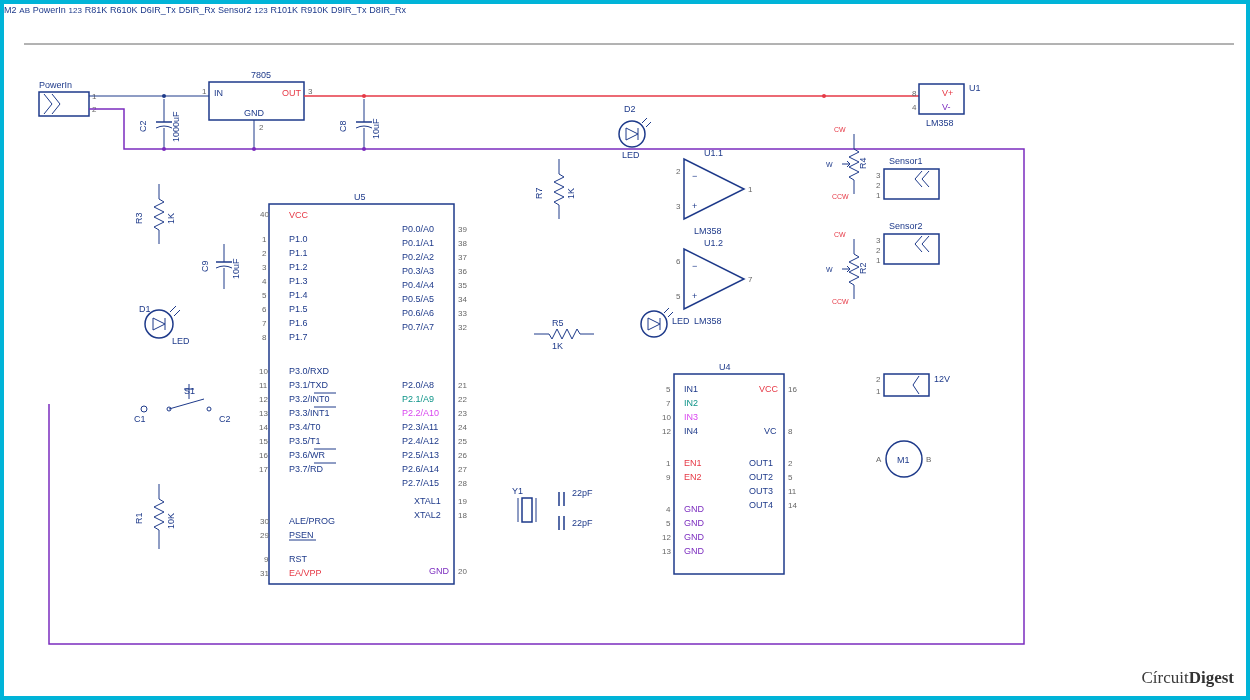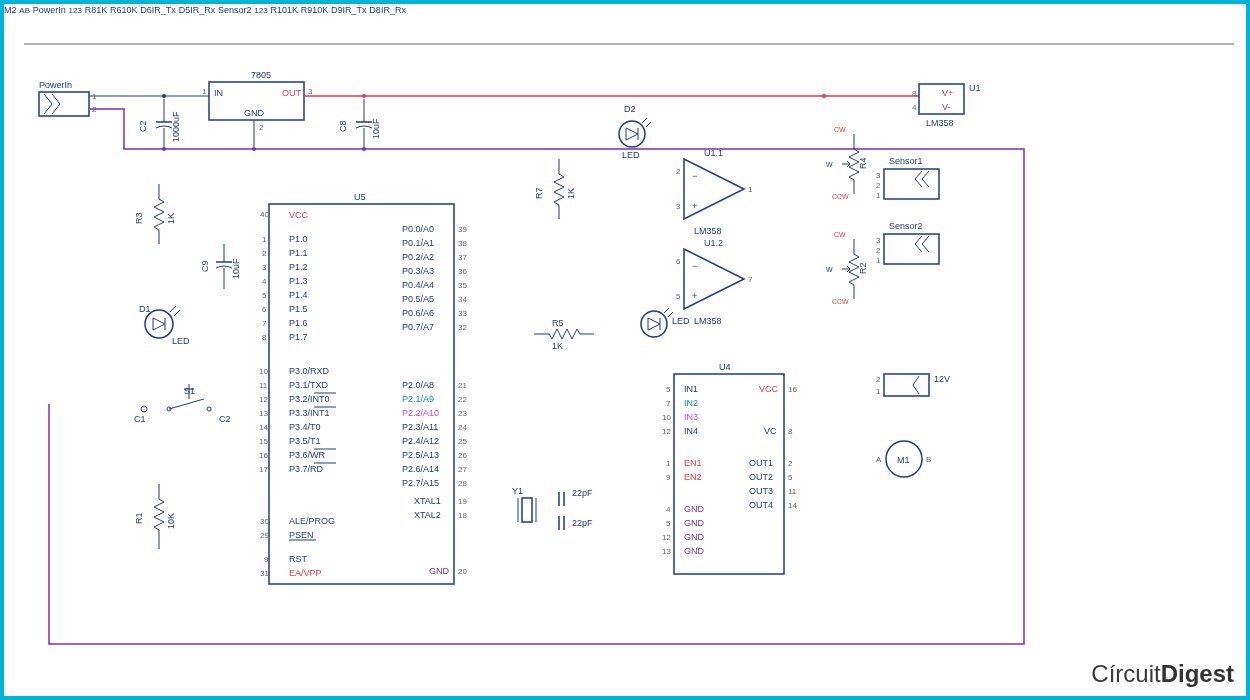--- a/index.html
+++ b/index.html
@@ -1,18 +1,18 @@
 <!DOCTYPE html>
 <html><head>
 <meta charset="utf-8">
 <style>
   body{margin:0;background:#fff;font-family:Arial,sans-serif;font-size:10px;color:#1e3a8a;}
   .frame{width:1250px;height:700px;border:4px solid #00b4d8;box-sizing:border-box;position:relative;background:#fff;}
   svg{position:absolute;top:0;left:0;}
-  .logo{position:absolute;bottom:8px;right:12px;font-size:24px;color:#5a5a5a;font-family:Liberation Sans, sans-serif;}
+  .logo{position:absolute;bottom:8px;right:12px;font-size:17px;color:#5a5a5a;font-family:Liberation Serif, serif;}
   .logo b{color:#333;}
   text{font-family:Arial;font-size:9px;}
   .red{stroke:#e63946;fill:none;}
   .purple{stroke:#7b2cbf;fill:none;}
   .navy{stroke:#1e3a8a;fill:none;}
   .teal{stroke:#0d9488;fill:none;}
   .magenta{stroke:#d946ef;fill:none;}
   .gray{stroke:#666;fill:none;}
   .box{fill:#fff;stroke:#1e3a8a;stroke-width:1.5;}
   .lbl{fill:#1e3a8a;}

